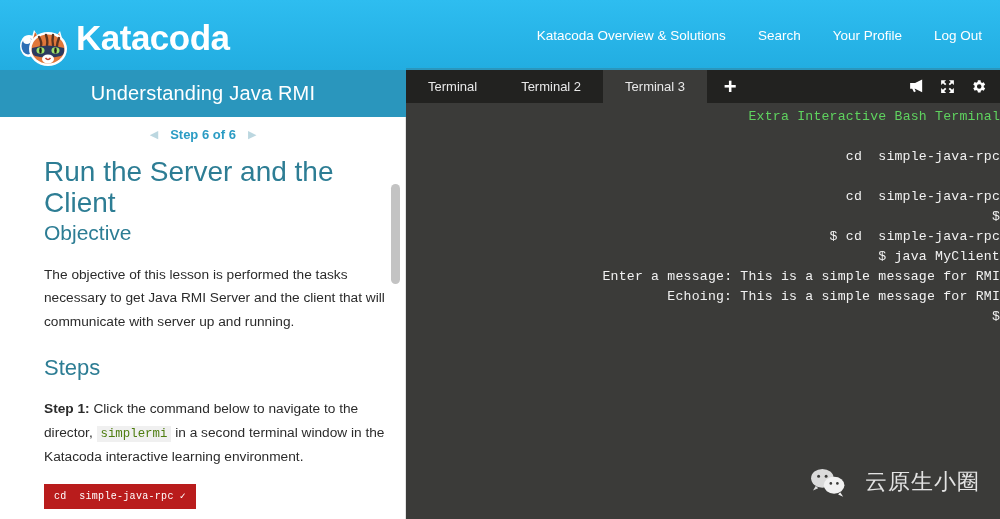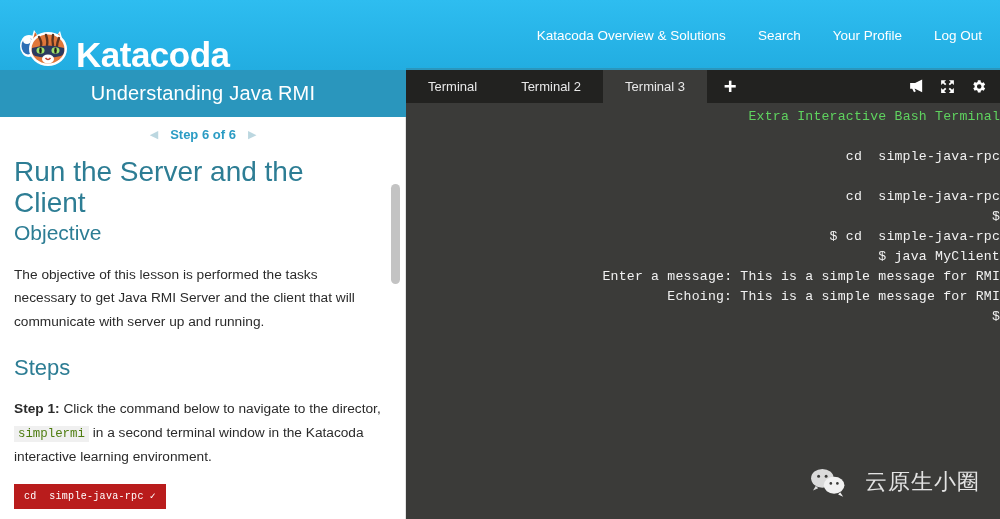--- a/index.html
+++ b/index.html
@@ -23,23 +23,23 @@
   
   .topbar {
     position: absolute;
     left: 0; top: 0;
     width: 1000px; height: 70px;
     background: #29b6e8;
     background: linear-gradient(180deg,#2ebdf0 0%,#22ade1 100%);
   }
   .logo-wrap {
     position: absolute;
-    left: 12px; top: 14px;
-    display: flex;
-    align-items: flex-end;
+    left: 12px; top: 20px;
+    display: flex;
+    align-items: flex-start;
     height: 58px;
   }
   .logo-mark {
     width: 60px; height: 52px;
     position: relative;
     flex: none;
   }
   .logo-text {
     font-size: 35px;
     font-weight: bold;
@@ -102,20 +102,21 @@
     color: #2b9cc4;
     font-size: 13px;
     font-weight: bold;
   }
   .lesson-body {
     position: relative;
     padding: 0 18px 0 14px;
     box-sizing: border-box;
     height: 367px;
     overflow: hidden;
+    margin-left: 30px;
   }
   .lesson-h1 {
     color: #2d7d94;
     font-size: 28px;
     line-height: 1.12;
     margin: 4px 0 0 0;
     font-weight: normal;
     max-width: 320px;
   }
   .lesson-h2 {

